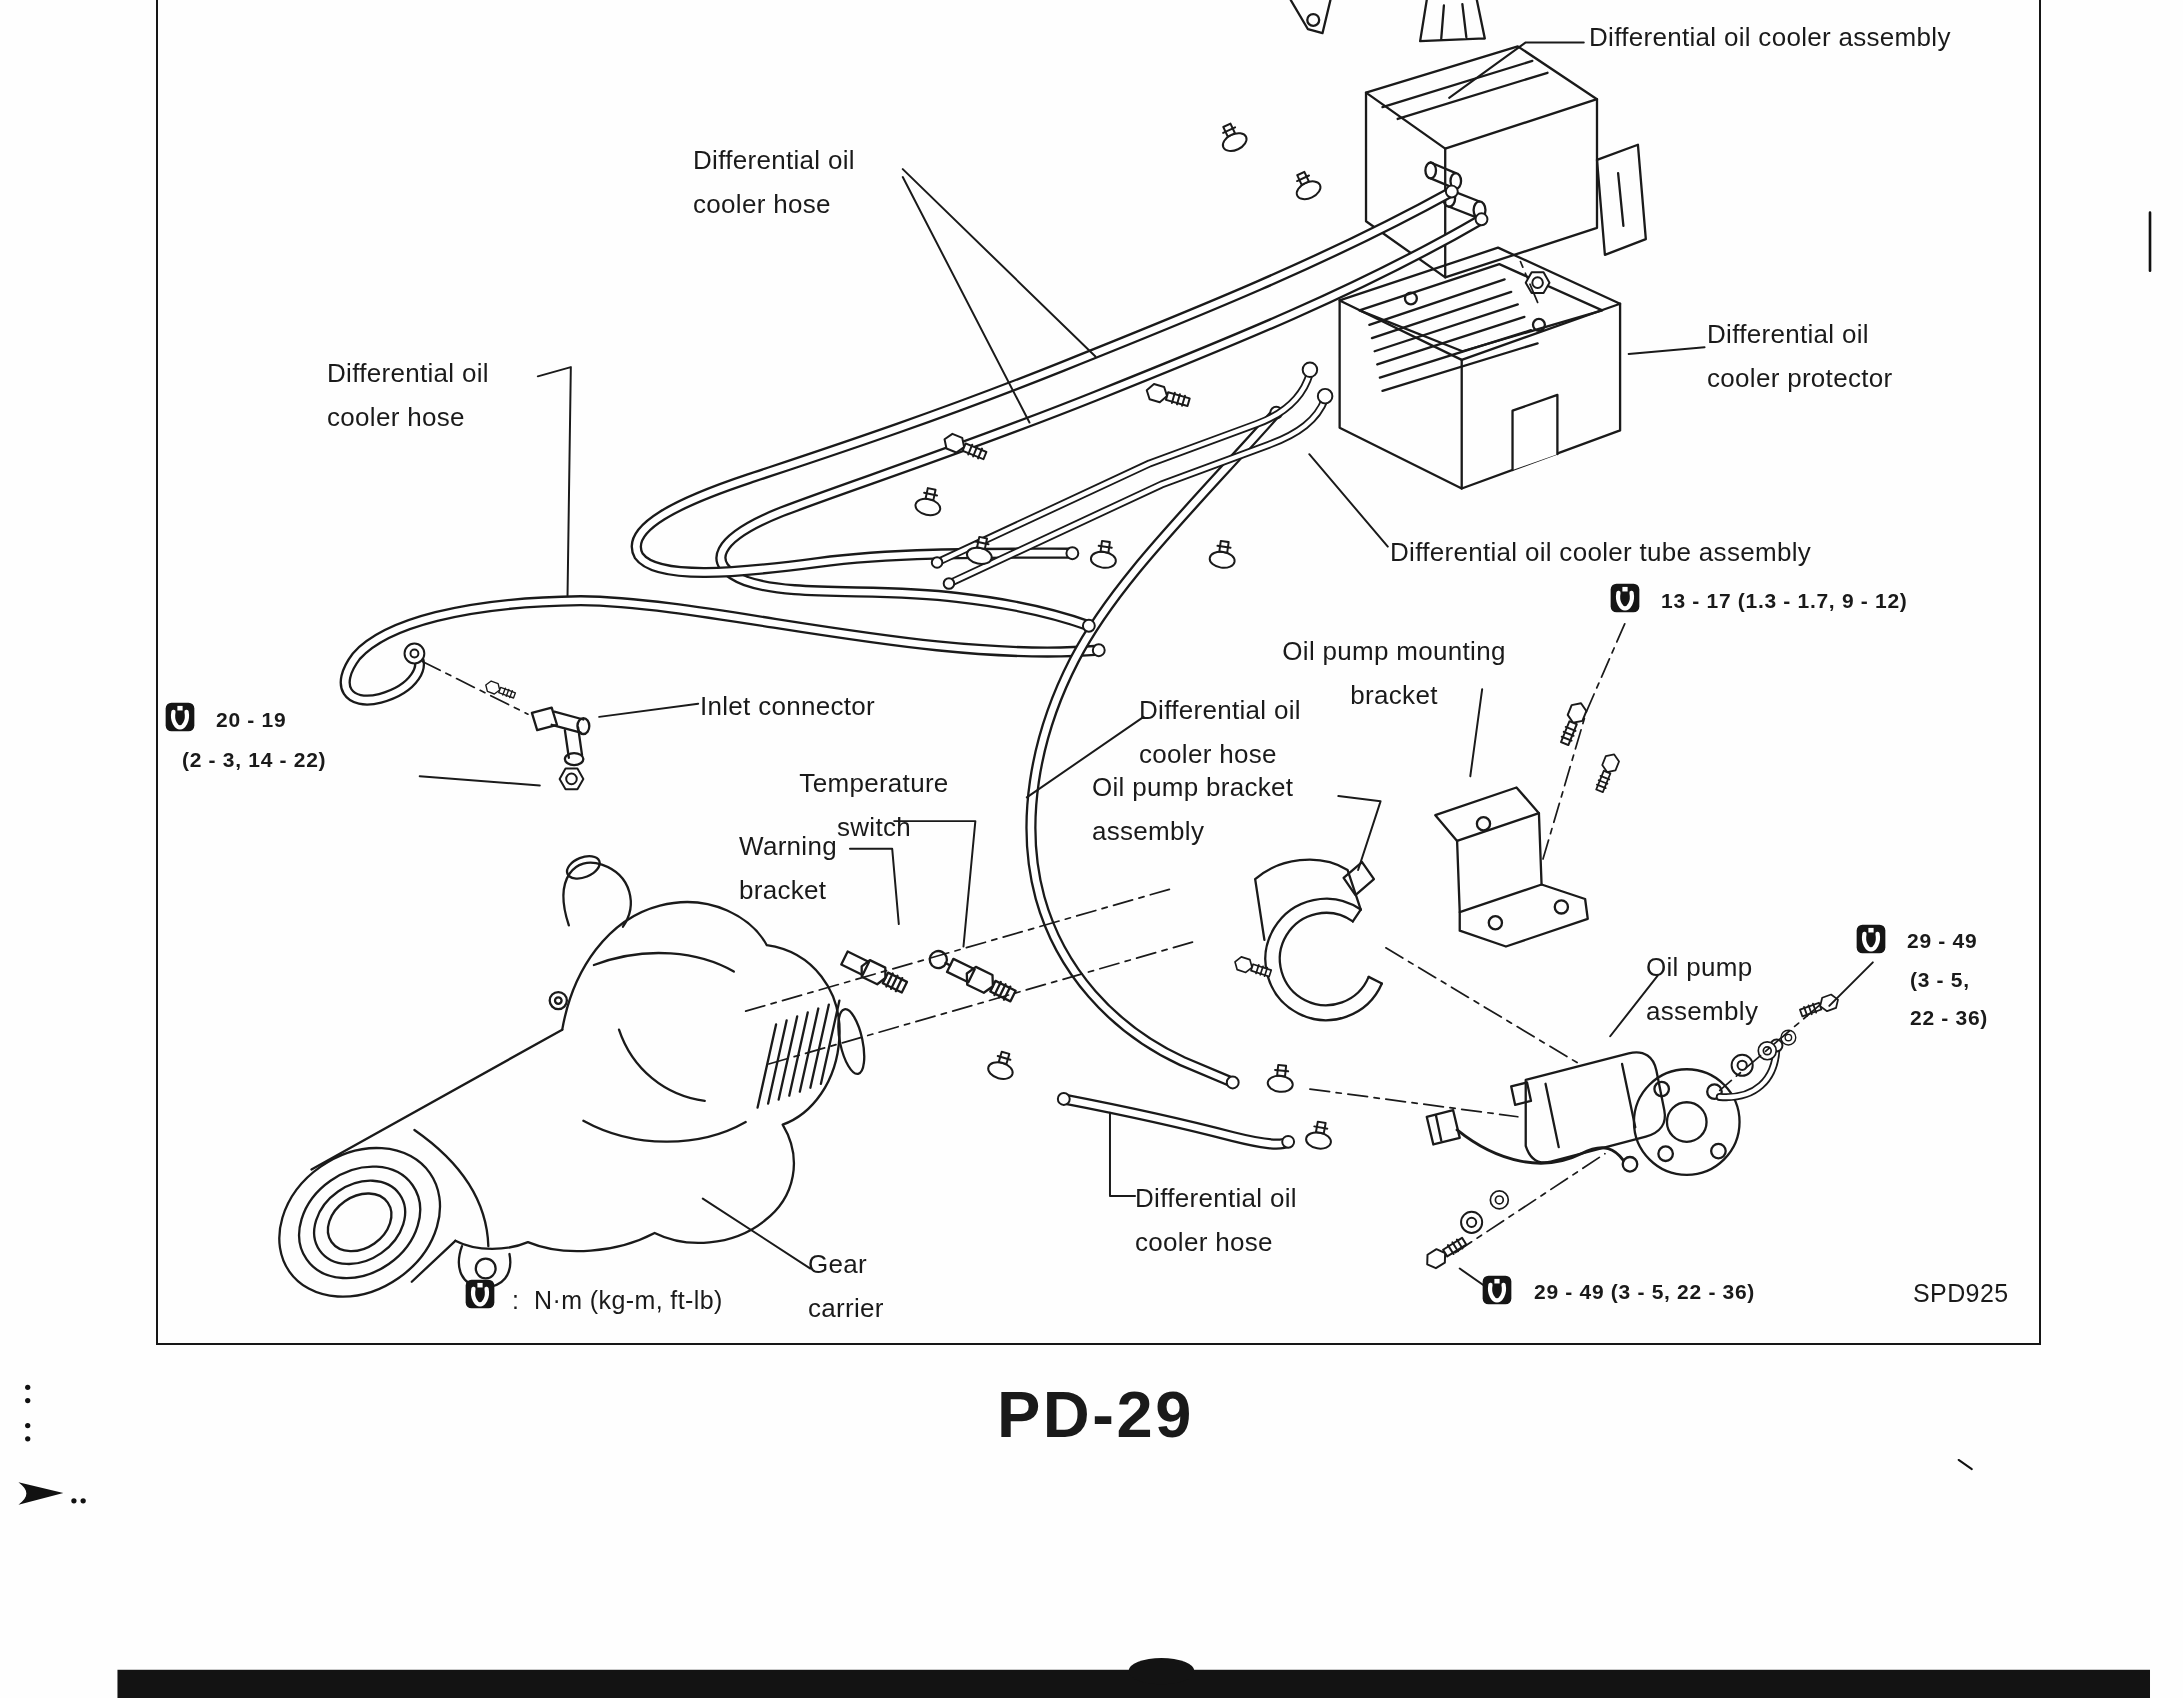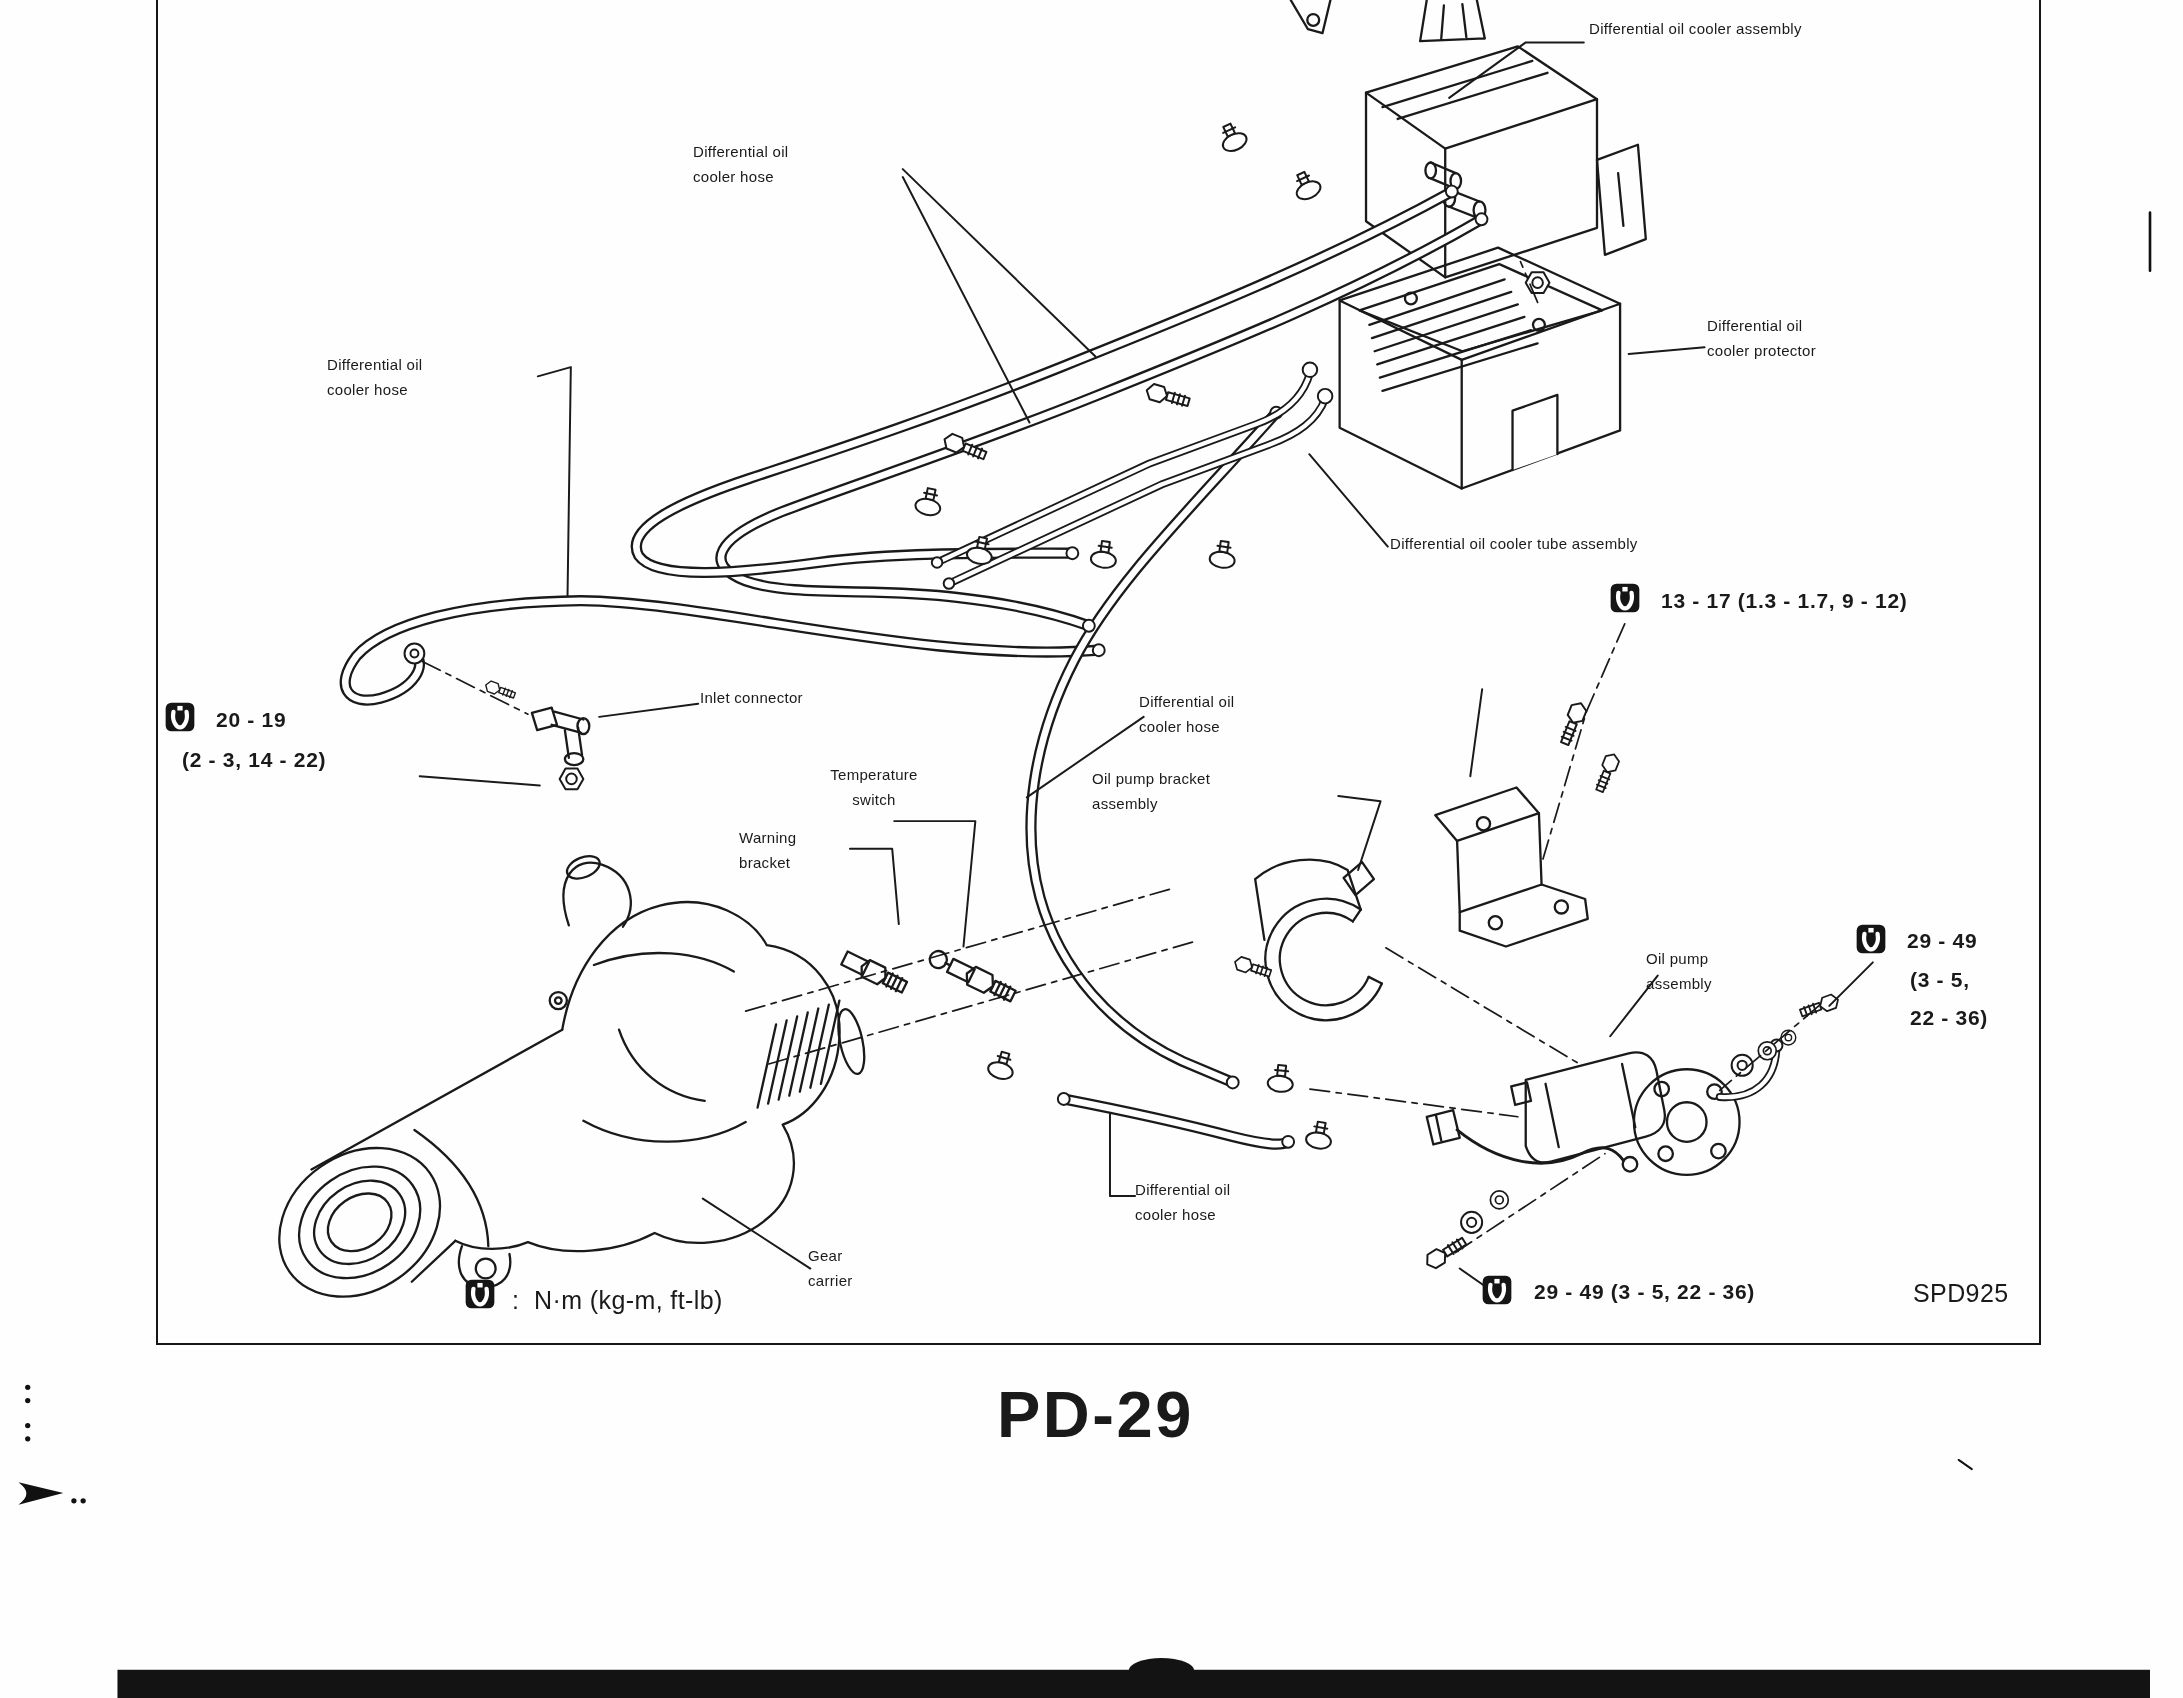--- a/index.html
+++ b/index.html
@@ -8,21 +8,21 @@
   .frame{position:absolute;left:156px;top:-6.6px;width:1881px;height:1348px;border:2.6px solid #161616;}
   #art{position:absolute;left:0;top:0;}
   .ln{stroke:#1a1a1a;fill:none;stroke-width:3.5;stroke-linejoin:round;stroke-linecap:round;}
   .hose-o{fill:none;stroke:#1a1a1a;stroke-width:17;stroke-linecap:round;}
   .hose-i{fill:none;stroke:#fff;stroke-width:10;stroke-linecap:round;}
   .tube-o{fill:none;stroke:#1a1a1a;stroke-width:12;stroke-linecap:round;}
   .tube-i{fill:none;stroke:#fff;stroke-width:6.5;stroke-linecap:round;}
   .leader{stroke:#1a1a1a;stroke-width:3;fill:none;}
   .cline{stroke:#1a1a1a;stroke-width:2.6;fill:none;stroke-dasharray:30 10 8 10;}
   .cap{fill:#fff;stroke:#1a1a1a;stroke-width:3;}
-  .lbl{position:absolute;font-size:15px;line-height:1.68;letter-spacing:0.3px;white-space:pre-line;}
+  .lbl{position:absolute;font-size:26px;line-height:1.68;letter-spacing:0.3px;white-space:pre-line;}
   .tq-icon{position:absolute;width:30px;height:30px;}
   .tq-text{position:absolute;font-size:21px;font-weight:bold;letter-spacing:0.7px;white-space:pre;}
   .small-text{position:absolute;font-size:25px;letter-spacing:0.4px;white-space:pre;}
   .pd{position:absolute;font-size:65px;font-weight:bold;letter-spacing:2.6px;text-align:center;}
 </style>
 </head>
 <body>
 
 <div id="page">
 
@@ -282,20 +282,22 @@
   <div class="frame"></div>
 
   <div class="lbl" style="left:1589px;top:16px">Differential oil cooler assembly</div>
   <div class="lbl" style="left:693px;top:139px">Differential oil
 cooler hose</div>
   <div class="lbl" style="left:1707px;top:313px">Differential oil
 cooler protector</div>
   <div class="lbl" style="left:327px;top:352px">Differential oil
 cooler hose</div>
   <div class="lbl" style="left:1390px;top:531px">Differential oil cooler tube assembly</div>
+  <div class="lbl" style="left:1262px;top:630px;width:264px;text-align:center">Oil pump mounting
+bracket</div>
   <div class="lbl" style="left:700px;top:685px">Inlet connector</div>
   <div class="lbl" style="left:1139px;top:689px">Differential oil
 cooler hose</div>
   <div class="lbl" style="left:1092px;top:766px">Oil pump bracket
 assembly</div>
   <div class="lbl" style="left:787px;top:762px;width:174px;text-align:center">Temperature
 switch</div>
   <div class="lbl" style="left:739px;top:825px">Warning
 bracket</div>
   <div class="lbl" style="left:1646px;top:946px">Oil pump

